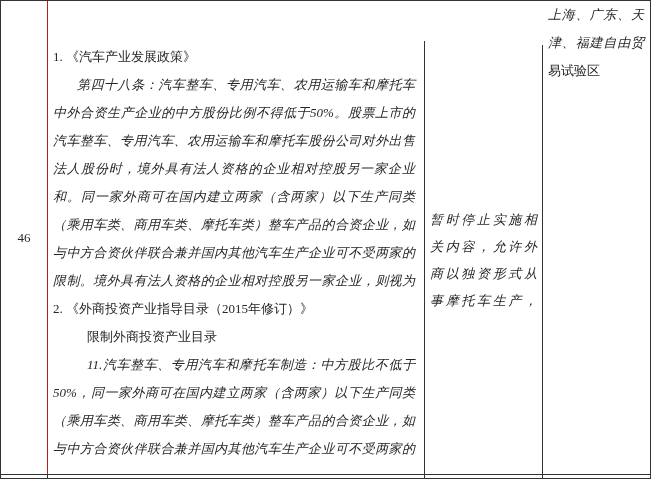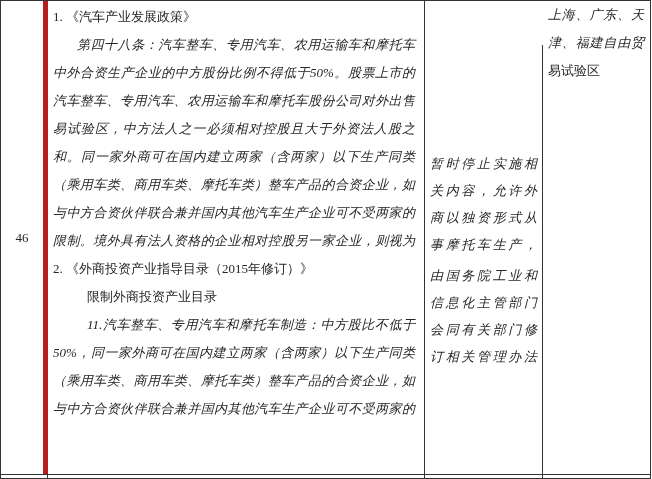--- a/index.html
+++ b/index.html
@@ -15,28 +15,28 @@
     border:1px solid #333;
     display:flex;flex-direction:column;
   }
   .row{
     display:flex;flex-direction:row;
     height:474px;box-sizing:border-box;
     border-bottom:1px solid #333;
   }
   .cell{box-sizing:border-box;overflow:hidden;color:#262626;}
   .c1{
-    width:47px;border-right:5px solid #b91c1c;
+    width:47px;border-right:1px solid #b91c1c;
     display:flex;align-items:center;justify-content:center;
     font-size:13px;
   }
   .c2{
     width:377px;border-right:1px solid #333;
     padding:2px 9px 0 5px;
-    font-size:13px;line-height:28px;
+    font-size:13px;line-height:28px;margin-top:40px;
   }
   .c3{
     width:118px;border-right:1px solid #333;
     display:flex;flex-direction:column;justify-content:center;
     padding:8px 5px;
     font-size:13px;line-height:27px;margin-top:44px;
   }
   .c4{
     flex:1;
     display:flex;flex-direction:column;
@@ -67,47 +67,40 @@
       <div class="cell c1">
         <span>46</span>
       </div>
 
       <div class="cell c2">
 
       <div class="line">1. 《汽车产业发展政策》</div>
           <div class="line fill ind1">第四十八条：汽车整车、专用汽车、农用运输车和摩托车</div>
           <div class="line fill">中外合资生产企业的中方股份比例不得低于50%。股票上市的</div>
           <div class="line fill">汽车整车、专用汽车、农用运输车和摩托车股份公司对外出售</div>
-          <div class="line fill">易试验区，中方法人之一必须相对控股且大于外资法人股之</div>
+          <div class="line fill">法人股份时，境外具有法人资格的企业相对控股另一家企业</div>
           <div class="line fill">和。同一家外商可在国内建立两家（含两家）以下生产同类</div>
           <div class="line fill">（乘用车类、商用车类、摩托车类）整车产品的合资企业，如</div>
           <div class="line fill">与中方合资伙伴联合兼并国内其他汽车生产企业可不受两家的</div>
           <div class="line fill">限制。境外具有法人资格的企业相对控股另一家企业，则视为</div>
           <div class="line">2. 《外商投资产业指导目录（2015年修订）》</div>
           <div class="line ind2">限制外商投资产业目录</div>
           <div class="line fill ind2">11.汽车整车、专用汽车和摩托车制造：中方股比不低于</div>
           <div class="line fill">50%，同一家外商可在国内建立两家（含两家）以下生产同类</div>
           <div class="line fill">（乘用车类、商用车类、摩托车类）整车产品的合资企业，如</div>
           <div class="line fill">与中方合资伙伴联合兼并国内其他汽车生产企业可不受两家的</div>
         </div>
 
       <div class="cell c3">
         <div class="para">
 
         <div class="line fill">暂时停止实施相</div>
             <div class="line fill">关内容，允许外</div>
             <div class="line fill">商以独资形式从</div>
             <div class="line fill">事摩托车生产，</div>
-          </div>
-        <div class="para para2">
-
-        <div class="line fill">由国务院工业和</div>
-            <div class="line fill">信息化主管部门</div>
-            <div class="line fill">会同有关部门修</div>
-            <div class="line fill">订相关管理办法</div>
           </div>
       </div>
 
       <div class="cell c4">
 
       <div class="line fill">上海、广东、天</div>
           <div class="line fill">津、福建自由贸</div>
           <div class="line">易试验区</div>
         </div>
 

